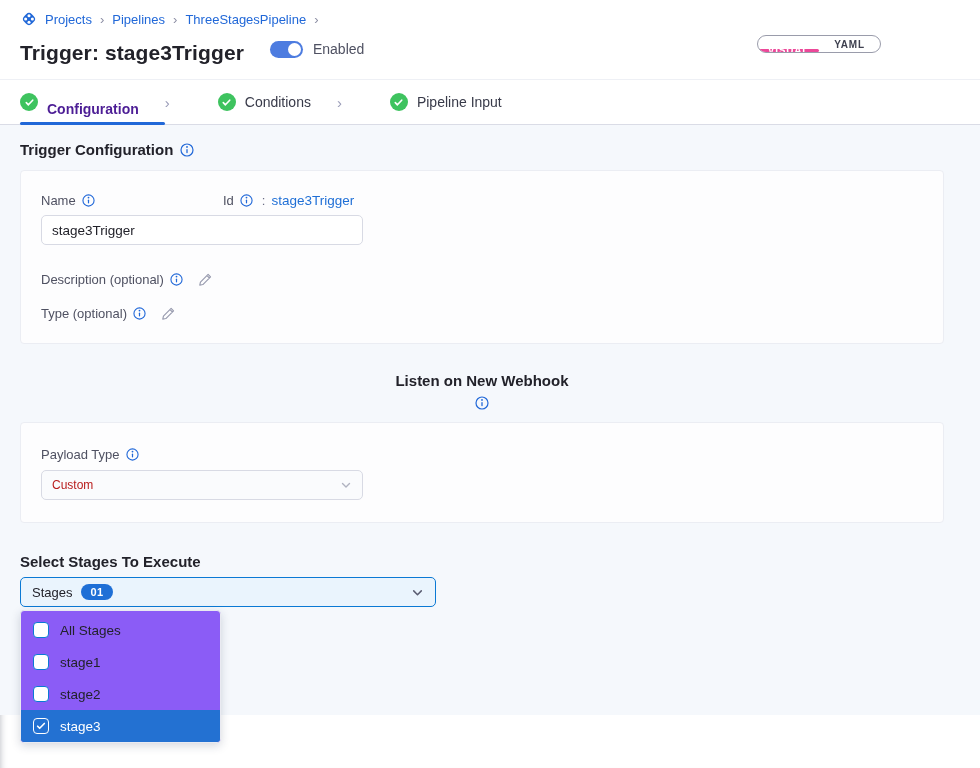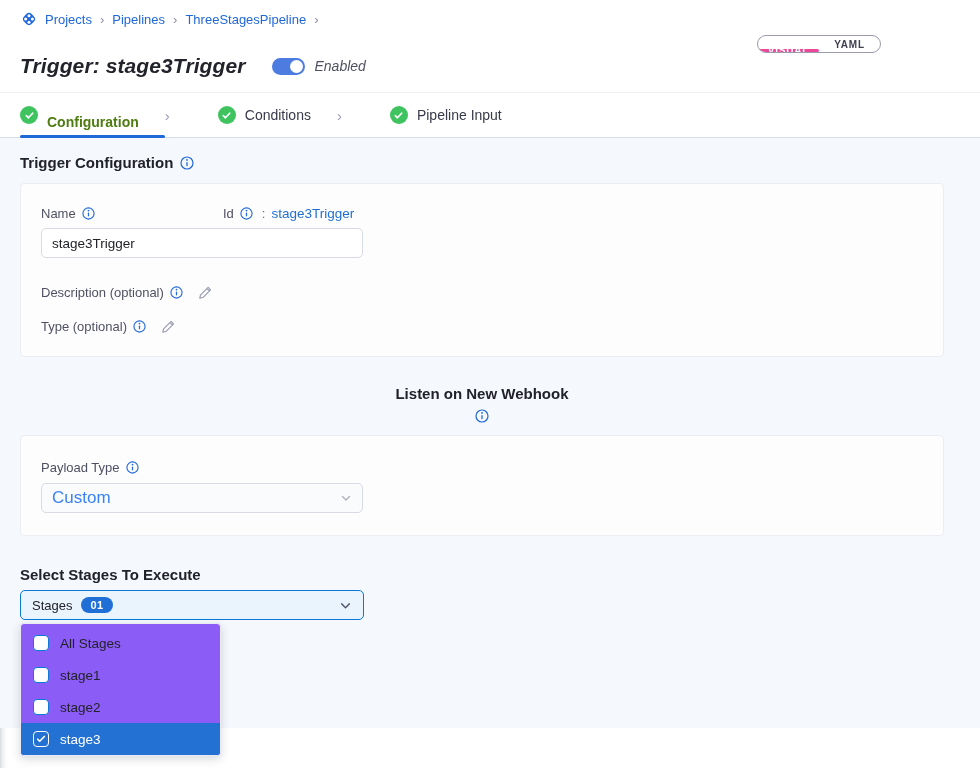--- a/index.html
+++ b/index.html
@@ -12,21 +12,21 @@
     overflow: hidden;
     box-shadow: inset 7px 0 7px -7px rgba(40,50,70,.35);
   }
 
   
   .header { padding: 10px 20px 14px 20px; background: #fff; }
   .breadcrumb { display: flex; align-items: center; font-size: 13px; }
   .crumb-icon { width: 18px; height: 18px; margin-right: 7px; display: inline-flex; }
   .crumb-link { color: #2168d8; font-weight: 500; cursor: pointer; }
   .crumb-sep { color: #8b8da3; margin: 0 8px; font-size: 13px; }
-  .title-row { display: flex; align-items: center; margin-top: 26px; font-style: italic; }
+  .title-row { display: flex; margin-top: 13px; }
   .page-title { font-size: 21px; font-weight: 700; color: #22222a; letter-spacing: .1px; }
   .toggle { width: 33px; height: 17px; border-radius: 10px; background: #4d7ce0;
             position: relative; margin-left: 26px; cursor: pointer; flex: none; }
   .toggle .knob { width: 13px; height: 13px; border-radius: 50%; background: #fff;
                   position: absolute; top: 2px; right: 2px; }
   .toggle-label { font-size: 14px; color: #4f5162; margin-left: 10px; }
 
   
   .view-pill { position: absolute; top: 35px; right: 99px; width: 124px; height: 18px;
                border: 1px solid #9a9cab; border-radius: 10px; background: #fff;
@@ -34,21 +34,21 @@
   .view-seg { flex: 1; display: flex; align-items: center; justify-content: center;
               font-size: 10px; font-weight: 700; letter-spacing: .8px; color: #3e404f; }
   .view-seg.active { background: #ec4899; color: #fff; border-radius: 10px; margin-top: 13px; }
 
   
   .tabbar { height: 46px; border-top: 1px solid #eef0f5; border-bottom: 1px solid #dadce6;
             background: #fff; display: flex; align-items: center; padding: 0 20px; }
   .tab { display: flex; align-items: center; gap: 9px; height: 100%;
          position: relative; padding-right: 26px; cursor: pointer; }
   .tab-label { font-size: 14px; color: #383a49; }
-  .tab.active .tab-label { font-weight: 700; color: #4d7c0f; margin-top: 14px; }
+  .tab.active .tab-label { font-weight: 700; color: #4c1d95; margin-top: 14px; }
   .tab.active::after { content: ""; position: absolute; left: 0; right: 0; bottom: -1px;
                        height: 3px; background: #2168d8; border-radius: 2px; }
   .tab-sep { color: #9a9cb8; font-size: 15px; margin: 0 24px 0 0; padding-right: 24px; }
   .check-circle { width: 18px; height: 18px; border-radius: 50%; background: #3ec35f;
                   display: inline-flex; align-items: center; justify-content: center; flex: none; }
 
   
   .content { background: #f5f8fc; padding: 16px 36px 0 20px; height: 590px; }
   .section-heading { display: flex; align-items: center; gap: 7px;
                      font-size: 15px; font-weight: 700; color: #22222a; }
@@ -69,24 +69,24 @@
                 border-radius: 5px; padding: 0 10px; font-size: 13.5px; color: #22222a;
                 font-family: "Liberation Sans", sans-serif; background: #fff; outline: none; }
 
   .inline-edit-row { display: flex; align-items: center; gap: 6px; margin-top: 27px; }
   .inline-edit-row + .inline-edit-row { margin-top: 19px; }
   .pencil-icon { margin-left: 9px; display: inline-flex; cursor: pointer; }
 
   .select-box { margin-top: 7px; width: 322px; height: 30px; border: 1px solid #d8dae4;
                 border-radius: 5px; background: #fafbfd; display: flex; align-items: center;
                 justify-content: space-between; padding: 0 10px; cursor: default; }
-  .select-box .sel-text { font-size: 17px; color: #3b82f6; }
+  .select-box .sel-text { font-size: 12px; color: #b91c1c; }
 
   .stages-heading { margin-top: 30px; font-size: 15px; font-weight: 700; color: #22222a; }
-  .stages-wrap { position: relative; margin-top: 7px; width: 344px; }
+  .stages-wrap { position: relative; margin-top: 7px; width: 416px; }
   .stages-field { height: 30px; border: 1px solid #0b79d4; border-radius: 5px;
                   background: #eaf4fd; display: flex; align-items: center; padding: 0 11px;
                   cursor: pointer; }
   .stages-field-label { font-size: 13px; font-weight: 500; color: #22222a; }
   .count-badge { margin-left: 9px; background: #1f6fd6; color: #fff; font-size: 11px;
                  font-weight: 700; border-radius: 9px; padding: 2px 9px; letter-spacing: .5px; }
   .stages-field .chev { margin-left: auto; display: inline-flex; }
 
   .options-panel { position: absolute; top: 33px; left: 0; width: 201px; background: #8b5cf6;
                    border: 1px solid #e9eaf1; border-radius: 4px; overflow: hidden;

